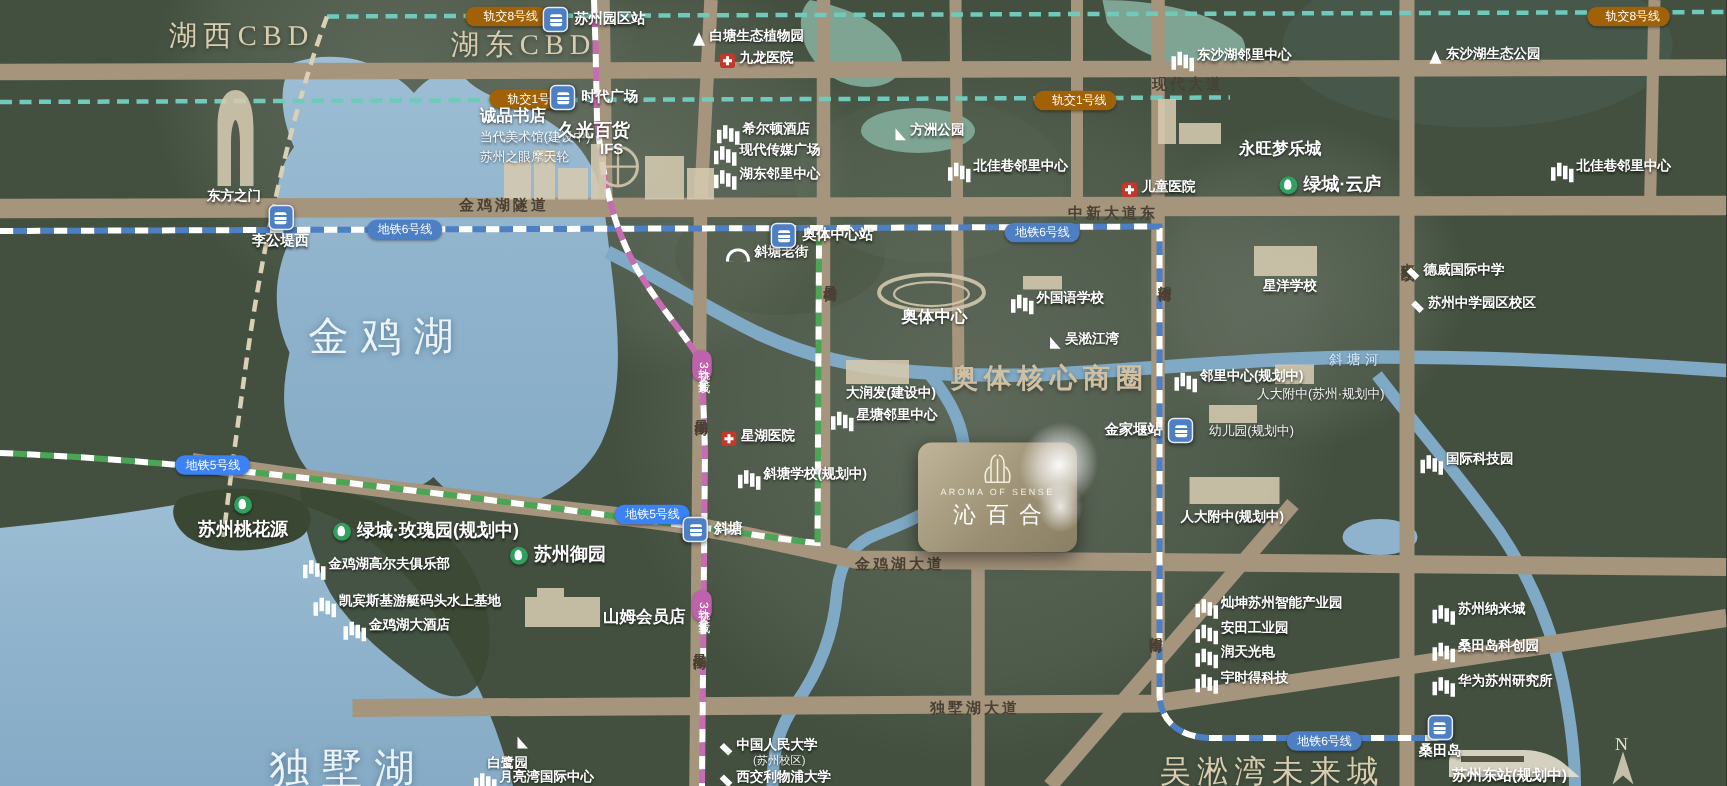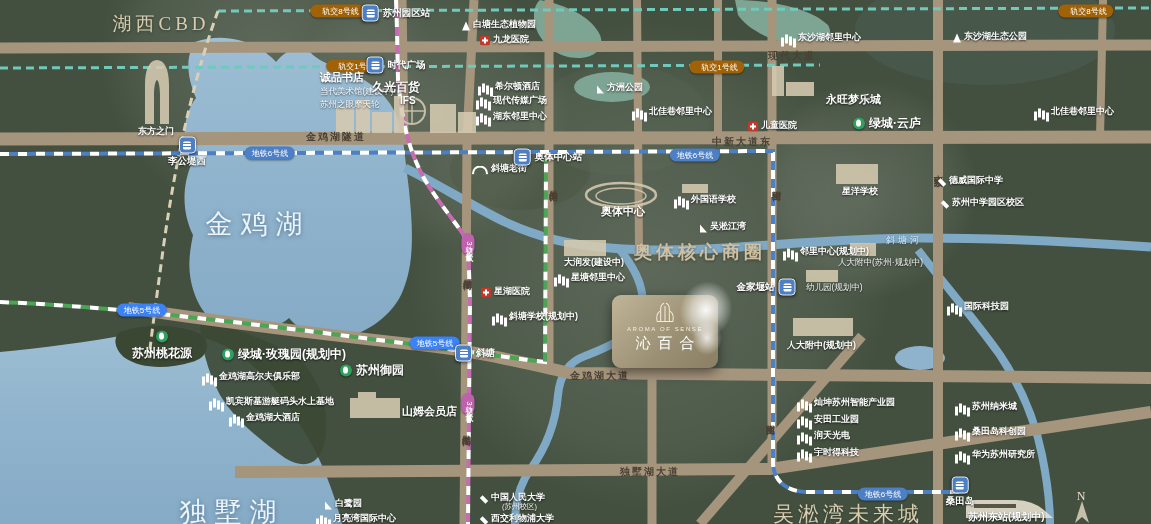--- a/index.html
+++ b/index.html
@@ -174,20 +174,21 @@
       <rect x="850" y="243" width="26" height="13"></rect>
       <rect x="682" y="184" width="26" height="9"></rect>
       <path d="M966,508 q0,-8 9,-8 h40 q18,0 30,11 l8,7 h-87 z" fill="#e9e3d3"></path>
       <rect x="974" y="504" width="42" height="4" fill="#5a5748"></rect>
       <path d="M1082,501 L1075,523 L1082,517 L1089,523 Z" fill="#d8cfb8"></path>
     </g>
   </svg>
 
   <div class="lyr" id="labels">
       <div class="area-label" style="left: 161px; top: 24px; font-size: 19px;">湖西CBD</div>
+      <div class="area-label" style="left: 349px; top: 30px; font-size: 19px;">湖东CBD</div>
       <div class="area-label area-bold" style="left: 700px; top: 252px; font-size: 18px;">奥体核心商圈</div>
       <div class="area-label" style="left: 848px; top: 514px; font-size: 21px;">吴淞湾未来城</div>
       <div class="lake-label" style="left: 258px; top: 224px; font-size: 27px;">金鸡湖</div>
       <div class="lake-label" style="left: 232px; top: 512px; font-size: 27px;">独墅湖</div>
       <div class="road-label-h" style="left: 768px; top: 56px;">现代大道</div>
       <div class="road-label-h" style="left: 306px; top: 137px;">金鸡湖隧道</div>
       <div class="road-label-h" style="left: 712px; top: 142px;">中新大道东</div>
       <div class="road-label-h" style="left: 570px; top: 376px;">金鸡湖大道</div>
       <div class="road-label-h" style="left: 620px; top: 472px;">独墅湖大道</div>
       <div class="road-label-v" style="left: 553px; top: 183px;">星塘街</div>
@@ -266,21 +267,21 @@
       </div>
       <div class="poi" style="left: 372px; top: 87px; font-size: 12px;">
         <span>久光百货</span>
       </div>
       <div class="poi" style="left: 400px; top: 100px; font-size: 10px;">
         <span>IFS</span>
       </div>
       <div class="poi" style="left: 138px; top: 131px;">
         <span>东方之门</span>
       </div>
-      <div class="poi" style="left: 472px; top: 168px;">
+      <div class="poi" style="left: 484px; top: 168px;">
         <span class="ic ic-bridge"></span>
         <span>斜塘老街</span>
       </div>
       <div class="poi" style="left: 601px; top: 211px; font-size: 11px;">
         <span>奥体中心</span>
       </div>
       <div class="poi" style="left: 674px; top: 199px;">
         <span class="ic ic-building"></span>
         <span>外国语学校</span>
       </div>
@@ -339,21 +340,21 @@
         <span class="ic ic-building"></span>
         <span>凯宾斯基游艇码头水上基地</span>
       </div>
       <div class="poi" style="left: 229px; top: 417px;">
         <span class="ic ic-building"></span>
         <span>金鸡湖大酒店</span>
       </div>
       <div class="poi" style="left: 402px; top: 411px; font-size: 11px;">
         <span>山姆会员店</span>
       </div>
-      <div class="poi" style="left: 325px; top: 503px;">
+      <div class="poi" style="left: 325px; top: 503px; flex-direction: column;">
         <span class="ic ic-sail"></span>
         <span>白鹭园</span>
       </div>
       <div class="poi" style="left: 316px; top: 518px;">
         <span class="ic ic-building"></span>
         <span>月亮湾国际中心</span>
       </div>
       <div class="poi" style="left: 480px; top: 497px;">
         <span class="ic ic-school"></span>
         <span>中国人民大学</span>

